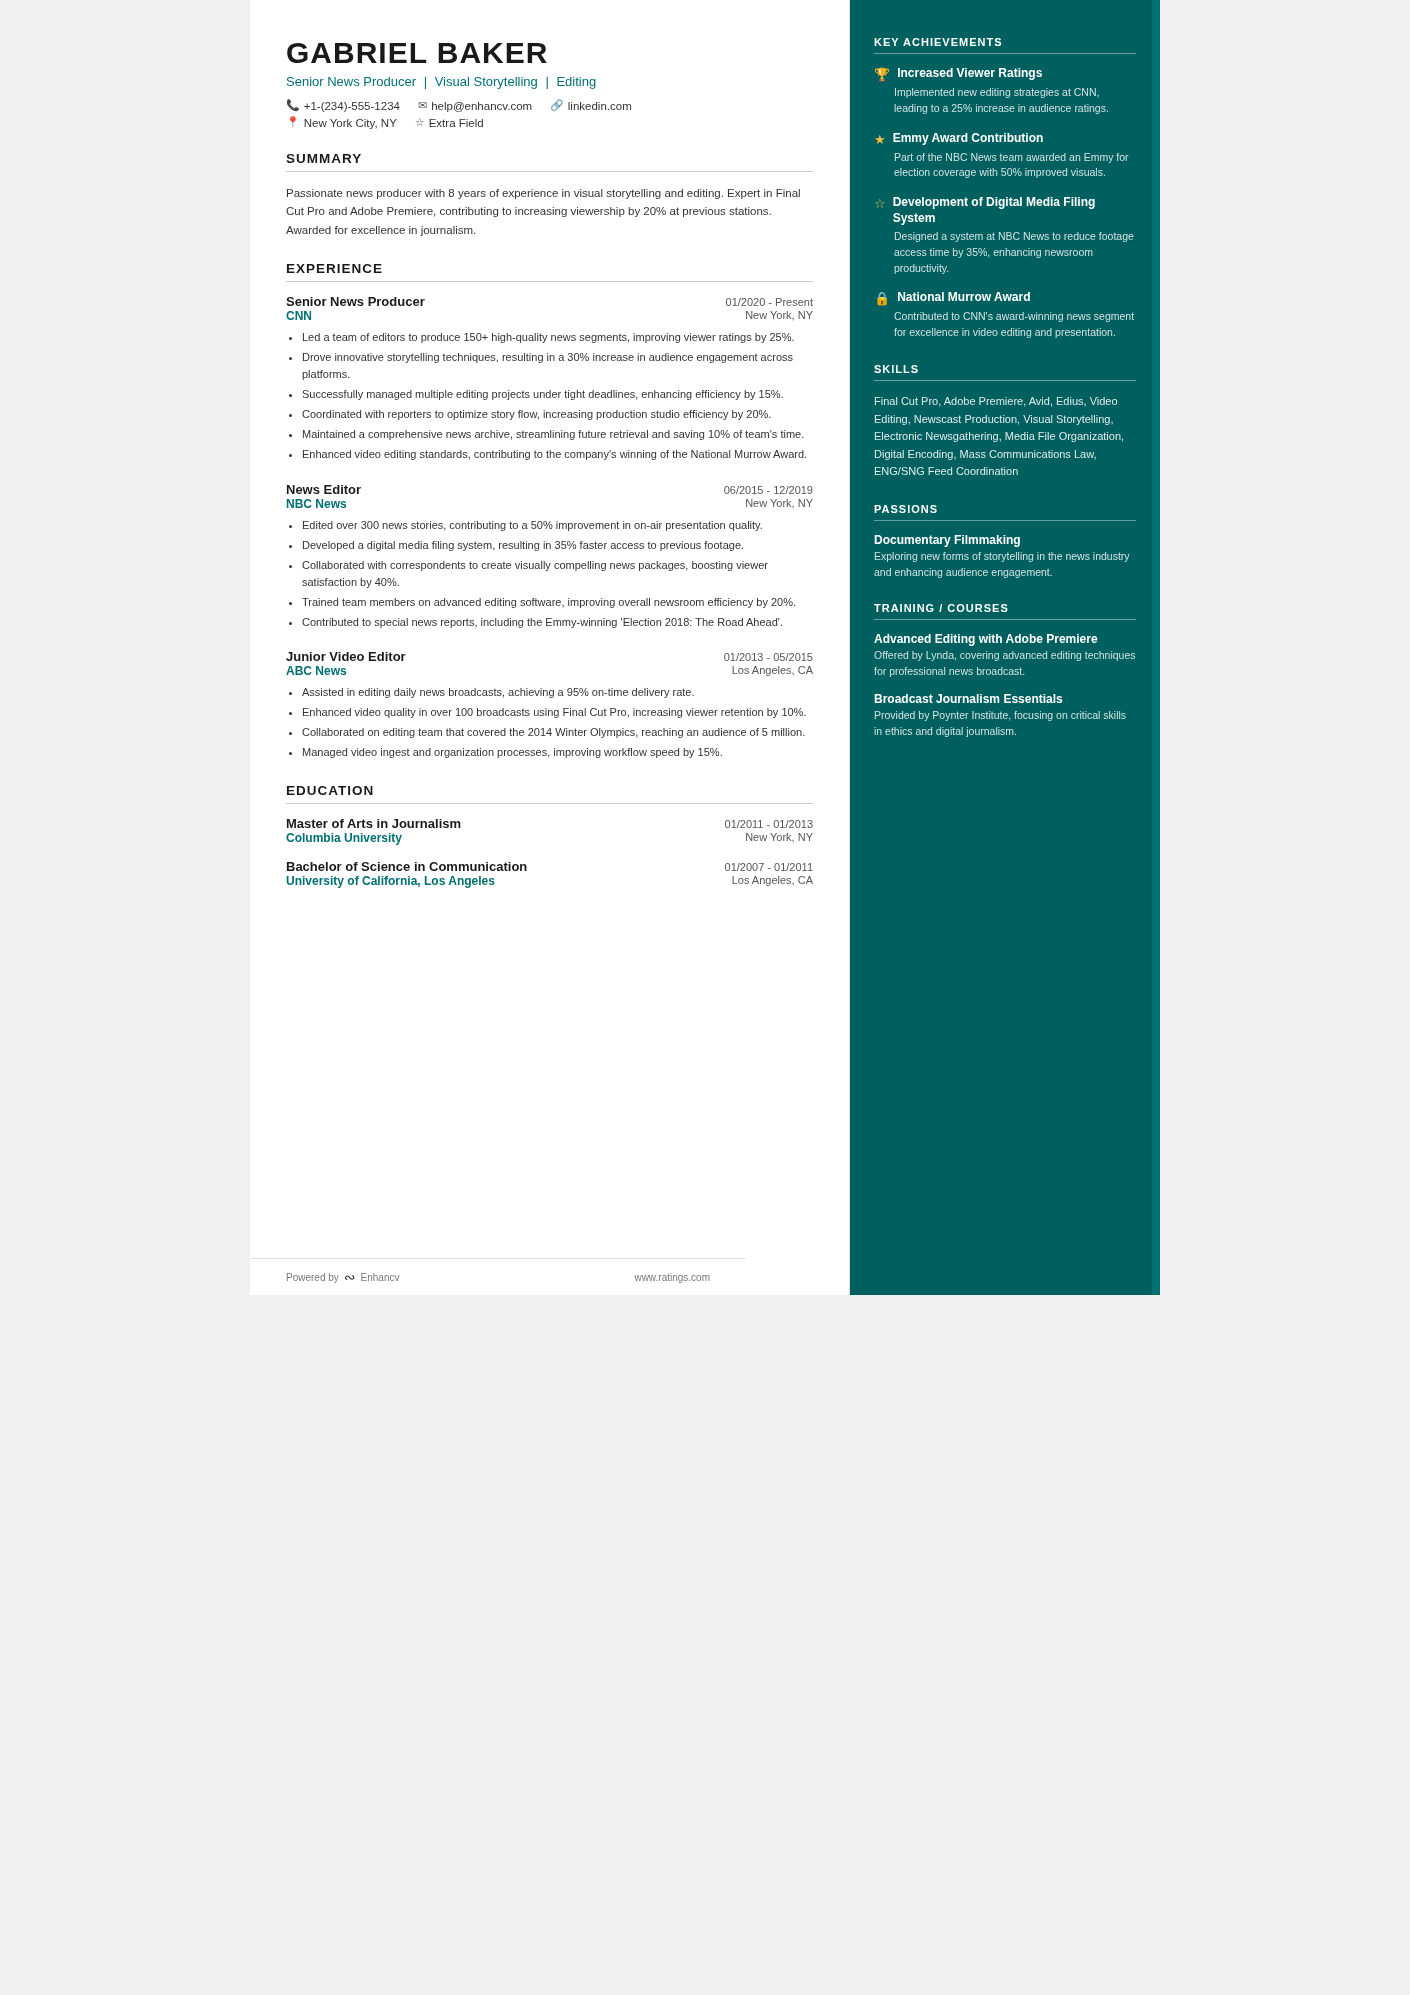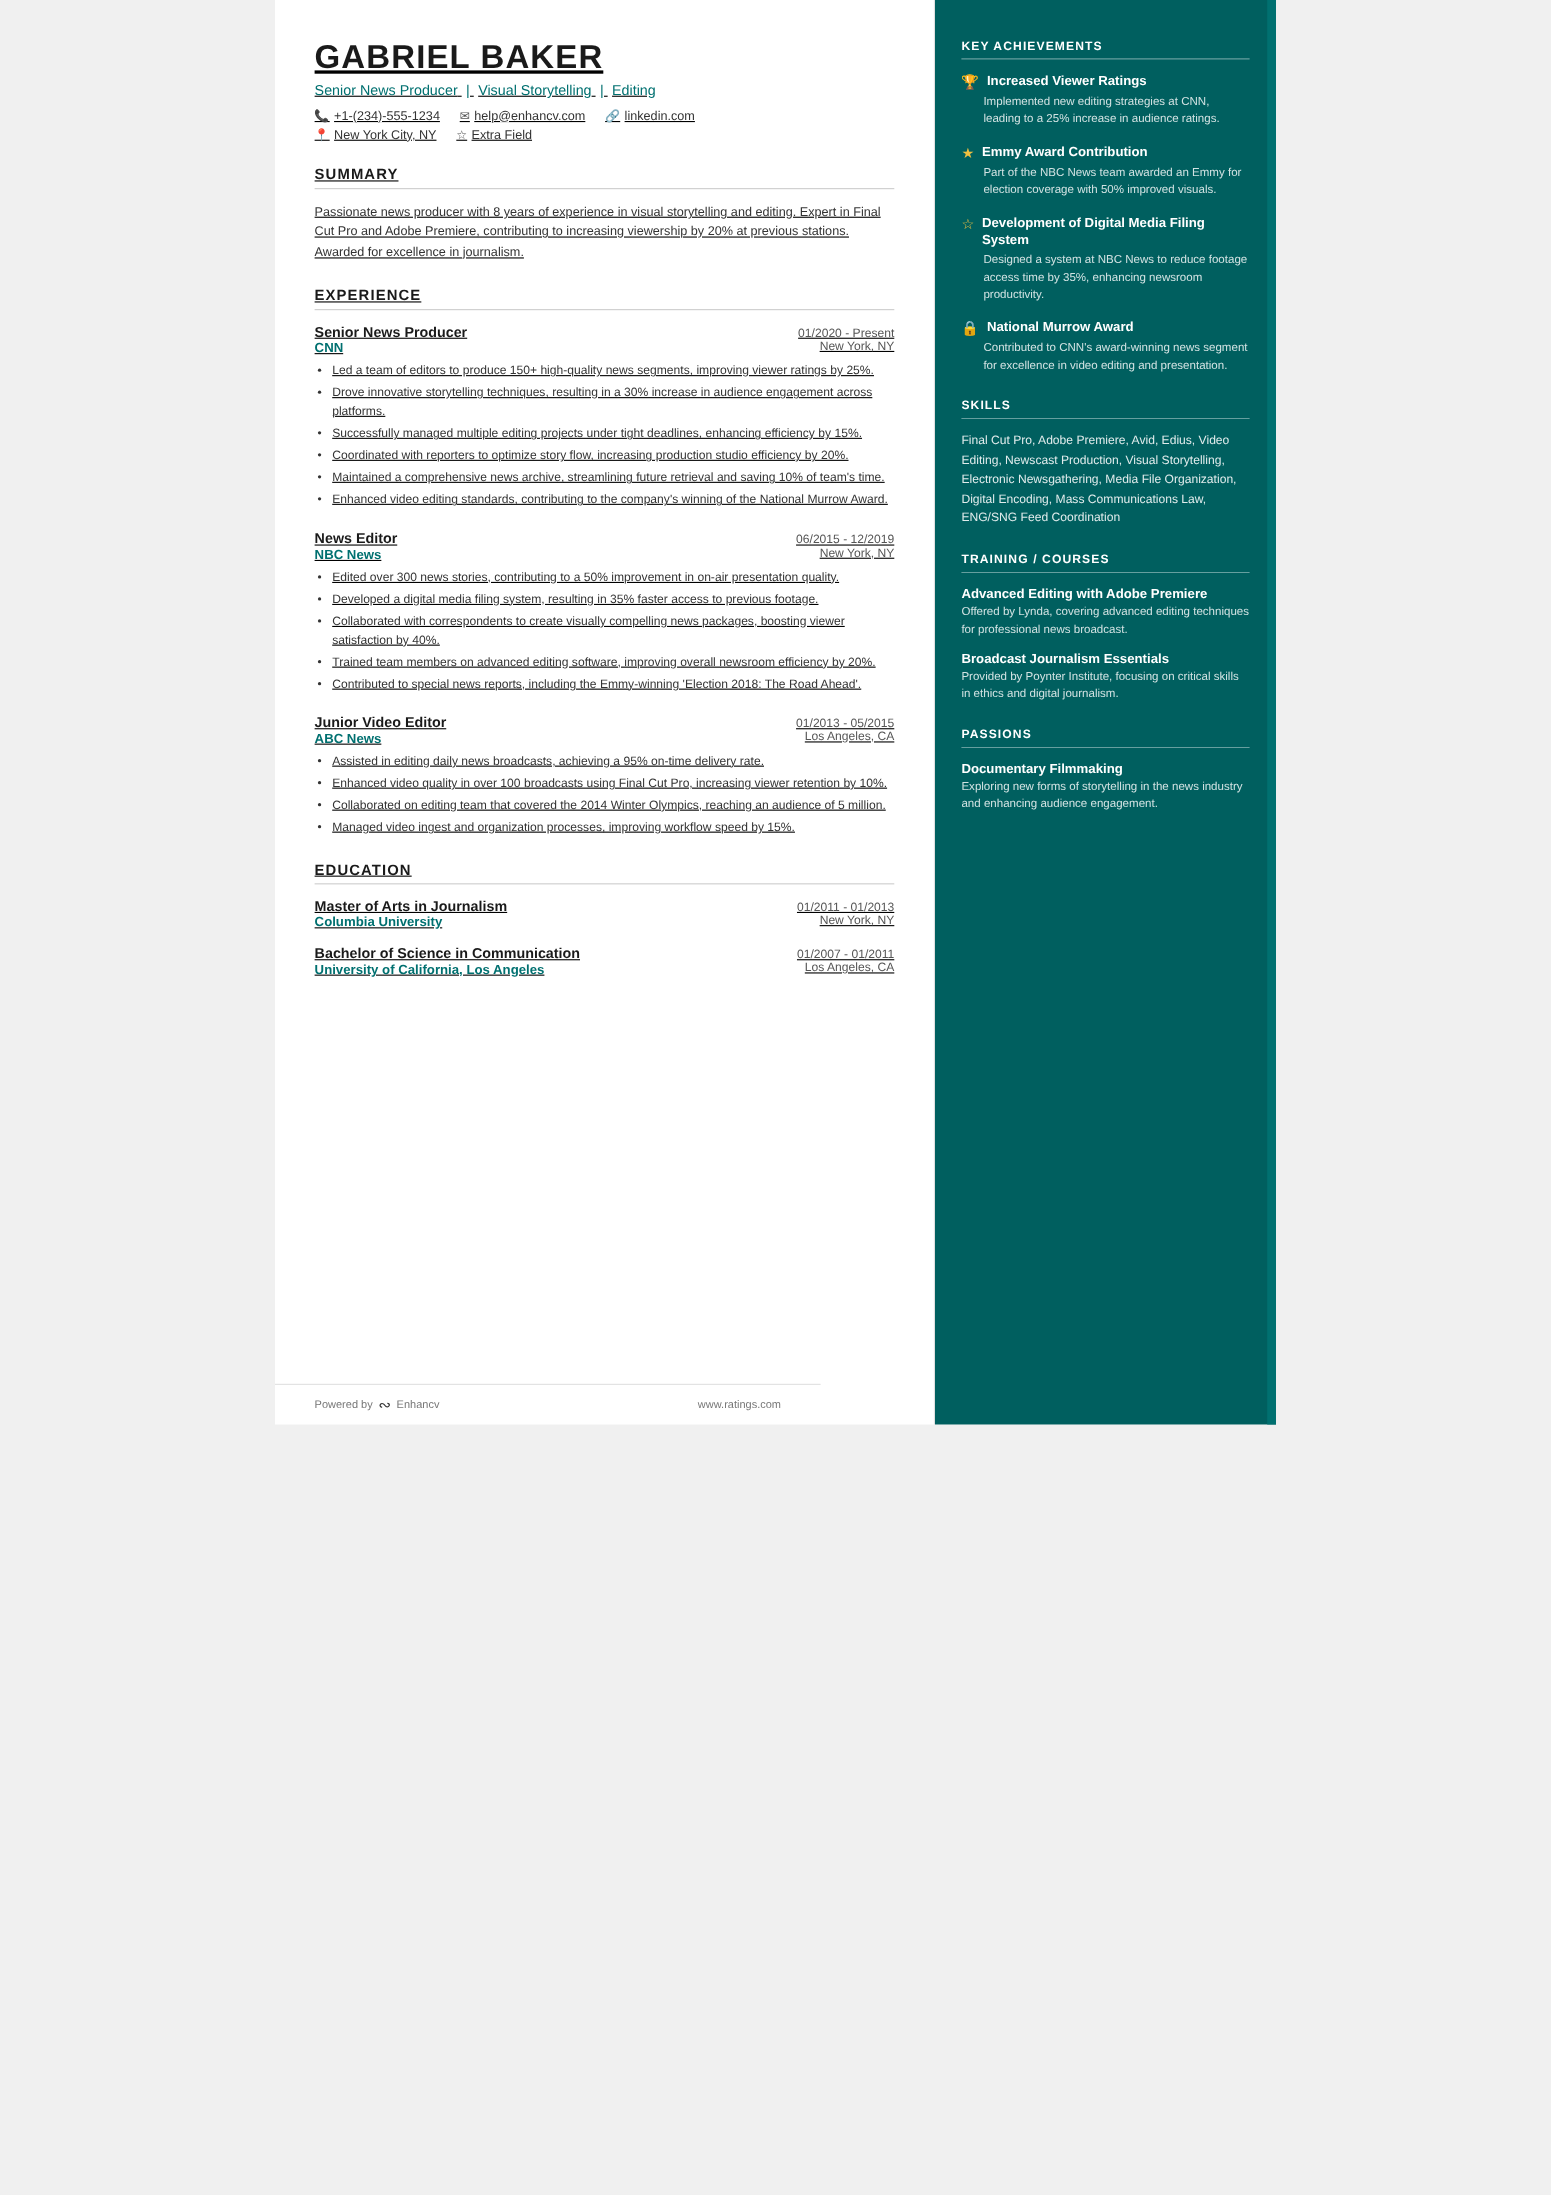--- a/index.html
+++ b/index.html
@@ -17,21 +17,20 @@
       background: white;
       display: flex;
       flex-direction: row;
       position: relative;
     }
     
     .left-col {
       width: 600px;
       padding: 36px 36px 36px 36px;
       border-right: 1px solid #e0e0e0;
-      text-decoration: underline;
     }
     
     .right-col {
       width: 310px;
       background: #005f5f;
       color: white;
       padding: 36px 24px;
       position: relative;
     }
     
@@ -454,35 +453,35 @@
         <div class="achievement-desc">Contributed to CNN's award-winning news segment for excellence in video editing and presentation.</div>
       </div>
     </div>
 
     <div class="right-section">
       <div class="right-section-title">SKILLS</div>
       <div class="skills-text">Final Cut Pro, Adobe Premiere, Avid, Edius, Video Editing, Newscast Production, Visual Storytelling, Electronic Newsgathering, Media File Organization, Digital Encoding, Mass Communications Law, ENG/SNG Feed Coordination</div>
     </div>
 
     <div class="right-section">
+      <div class="right-section-title">PASSIONS</div>
+
+      <div class="passion-item">
+        <div class="passion-title">Documentary Filmmaking</div>
+        <div class="passion-desc">Exploring new forms of storytelling in the news industry and enhancing audience engagement.</div>
+      </div>
+    </div>
+
+    <div class="right-section">
       <div class="right-section-title">TRAINING / COURSES</div>
 
       <div class="training-item">
         <div class="training-title">Advanced Editing with Adobe Premiere</div>
         <div class="training-desc">Offered by Lynda, covering advanced editing techniques for professional news broadcast.</div>
       </div>
 
       <div class="training-item">
         <div class="training-title">Broadcast Journalism Essentials</div>
         <div class="training-desc">Provided by Poynter Institute, focusing on critical skills in ethics and digital journalism.</div>
       </div>
     </div>
-
-    <div class="right-section">
-      <div class="right-section-title">PASSIONS</div>
-
-      <div class="passion-item">
-        <div class="passion-title">Documentary Filmmaking</div>
-        <div class="passion-desc">Exploring new forms of storytelling in the news industry and enhancing audience engagement.</div>
-      </div>
-    </div>
   </div>
 </div>
 
 </body></html>

